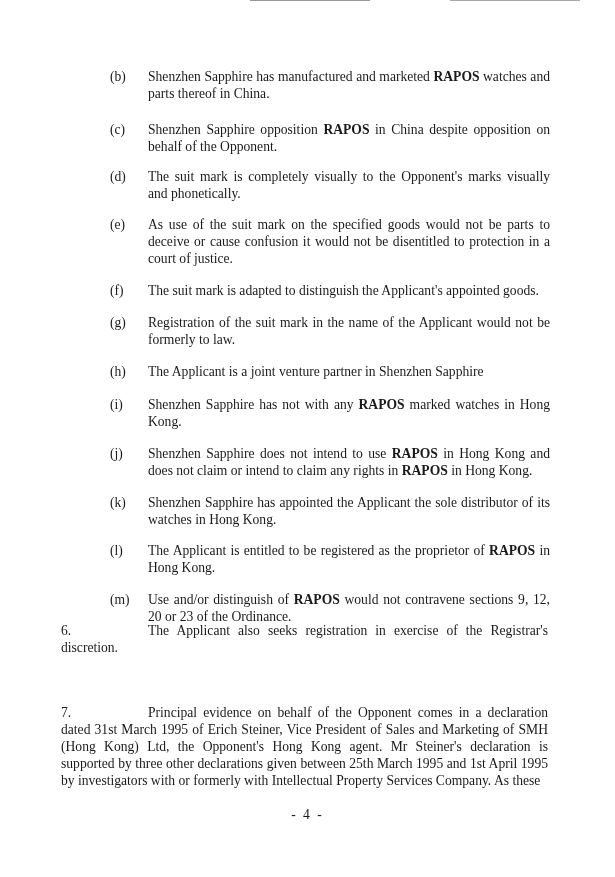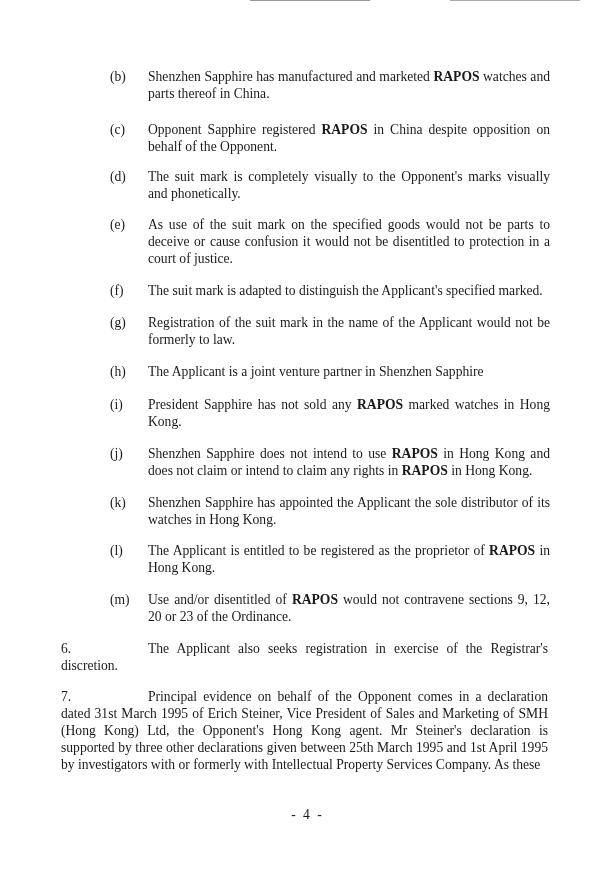--- a/index.html
+++ b/index.html
@@ -21,74 +21,74 @@
 <div class="topline"></div>
 <div class="topline2"></div>
 
 <div class="item" style="top:68px">
   <span class="label">(b)</span>
   <div class="text"><span>Shenzhen Sapphire has manufactured and marketed </span><b>RAPOS</b><span> watches and parts thereof in China.</span></div>
 </div>
 
 <div class="item" style="top:121px">
   <span class="label">(c)</span>
-  <div class="text"><span>Opponent Sapphire registered </span><b>RAPOS</b><span> in China despite opposition on behalf of the Opponent.</span></div>
+  <div class="text"><span>Shenzhen Sapphire opposition </span><b>RAPOS</b><span> in China despite opposition on behalf of the Opponent.</span></div>
 </div>
 
 <div class="item" style="top:168px">
   <span class="label">(d)</span>
   <div class="text">The suit mark is completely visually to the Opponent's marks visually and phonetically.</div>
 </div>
 
 <div class="item" style="top:216px">
   <span class="label">(e)</span>
   <div class="text">As use of the suit mark on the specified goods would not be parts to deceive or cause confusion it would not be disentitled to protection in a court of justice.</div>
 </div>
 
 <div class="item" style="top:282px">
   <span class="label">(f)</span>
-  <div class="text">The suit mark is adapted to distinguish the Applicant's specified marked.</div>
+  <div class="text">The suit mark is adapted to distinguish the Applicant's appointed goods.</div>
 </div>
 
 <div class="item" style="top:314px">
   <span class="label">(g)</span>
   <div class="text">Registration of the suit mark in the name of the Applicant would not be formerly to law.</div>
 </div>
 
 <div class="item" style="top:363px">
   <span class="label">(h)</span>
   <div class="text">The Applicant is a joint venture partner in Shenzhen Sapphire</div>
 </div>
 
 <div class="item" style="top:396px">
   <span class="label">(i)</span>
-  <div class="text"><span>President Sapphire has not sold any </span><b>RAPOS</b><span> marked watches in Hong Kong.</span></div>
+  <div class="text"><span>Shenzhen Sapphire has not with any </span><b>RAPOS</b><span> marked watches in Hong Kong.</span></div>
 </div>
 
 <div class="item" style="top:445px">
   <span class="label">(j)</span>
   <div class="text"><span>Shenzhen Sapphire does not intend to use </span><b>RAPOS</b><span> in Hong Kong and does not claim or intend to claim any rights in </span><b>RAPOS</b><span> in Hong Kong.</span></div>
 </div>
 
 <div class="item" style="top:494px">
   <span class="label">(k)</span>
   <div class="text">Shenzhen Sapphire has appointed the Applicant the sole distributor of its watches in Hong Kong.</div>
 </div>
 
 <div class="item" style="top:542px">
   <span class="label">(l)</span>
   <div class="text"><span>The Applicant is entitled to be registered as the proprietor of </span><b>RAPOS</b><span> in Hong Kong.</span></div>
 </div>
 
 <div class="item" style="top:591px">
   <span class="label">(m)</span>
-  <div class="text"><span>Use and/or disentitled of </span><b>RAPOS</b><span> would not contravene sections 9, 12, 20 or 23 of the Ordinance.</span></div>
+  <div class="text"><span>Use and/or distinguish of </span><b>RAPOS</b><span> would not contravene sections 9, 12, 20 or 23 of the Ordinance.</span></div>
 </div>
 
-<div class="para" style="top:640px">
+<div class="para" style="top:622px">
   <span class="num">6.</span><span>The Applicant also seeks registration in exercise of the Registrar's discretion.</span>
 </div>
 
-<div class="para" style="top:688px">
+<div class="para" style="top:704px">
   <span class="num">7.</span><span>Principal evidence on behalf of the Opponent comes in a declaration dated 31st March 1995 of Erich Steiner, Vice President of Sales and Marketing of SMH (Hong Kong) Ltd, the Opponent's Hong Kong agent.  Mr Steiner's declaration is supported by three other declarations given between 25th March 1995 and 1st April 1995 by investigators with or formerly with Intellectual Property Services Company.  As these</span>
 </div>
 
 <div class="pagenum">- 4 -</div>
 
 </body></html>

